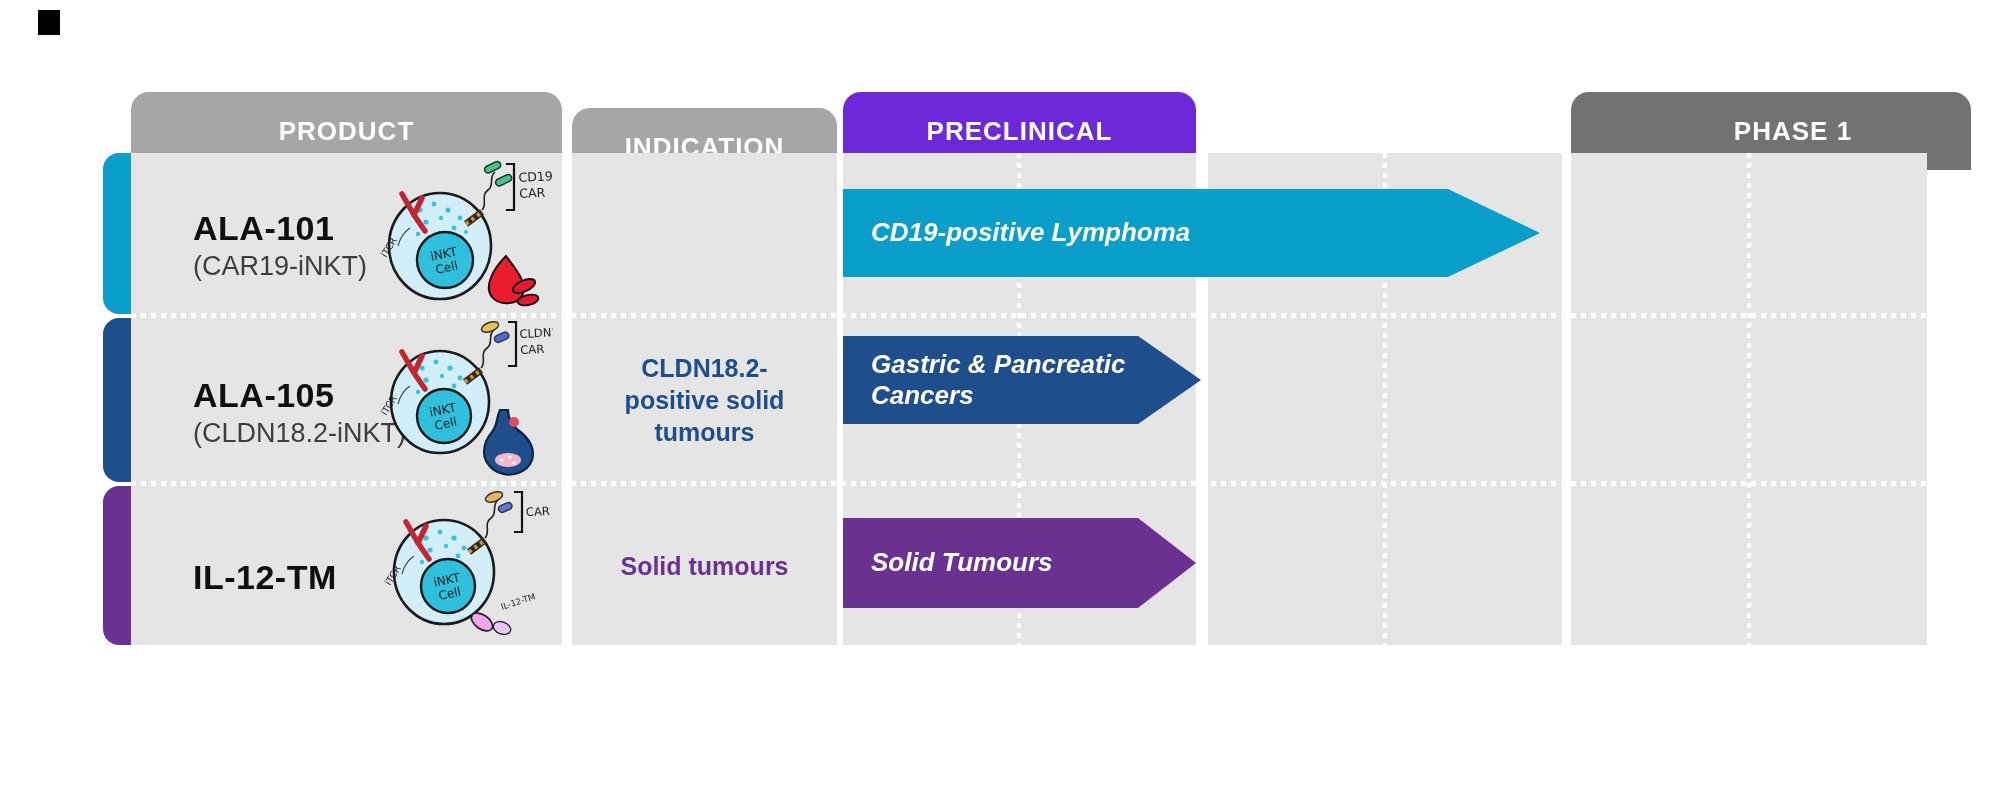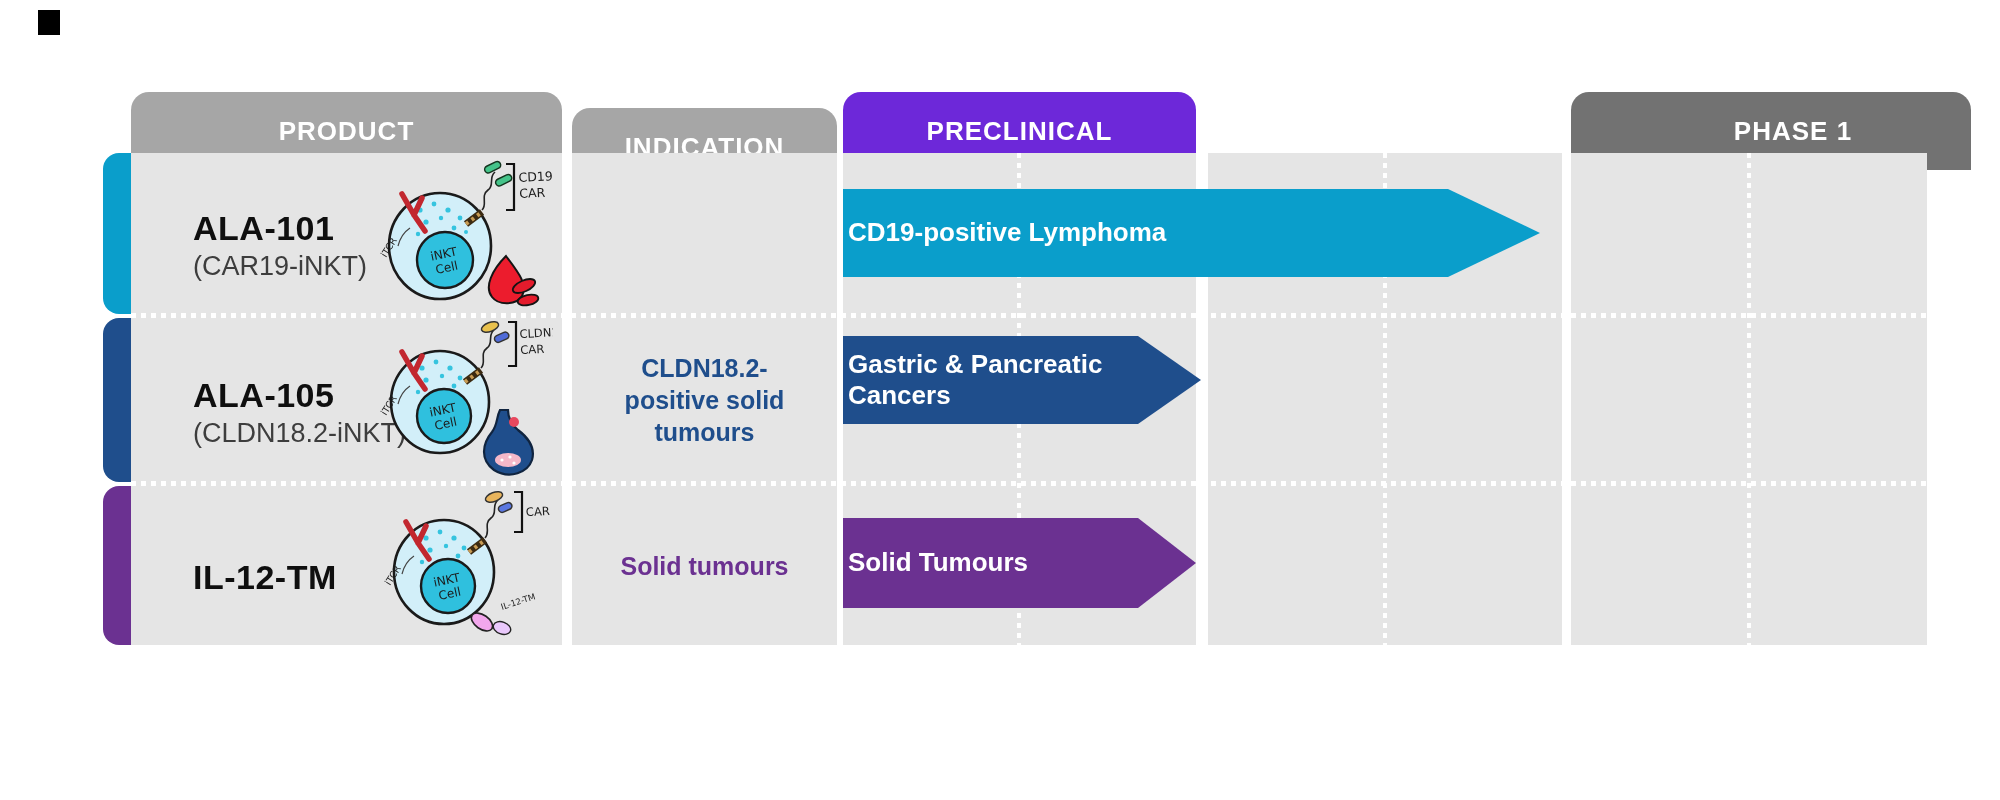--- a/index.html
+++ b/index.html
@@ -25,21 +25,21 @@
   
   .hsep{position:absolute;left:131px;width:1796px;height:5px;
         background:repeating-linear-gradient(90deg,#ffffff 0 5px,rgba(255,255,255,0) 5px 10px);}
   #sep1{top:313px;} #sep2{top:481px;}
   .vsep{position:absolute;top:153px;height:492px;width:4px;
         background:repeating-linear-gradient(180deg,#ffffff 0 5px,rgba(255,255,255,0) 5px 10px);}
   #v1{left:1017px;} #v2{left:1383px;} #v3{left:1747px;}
 
   
   .arrow{position:absolute;left:843px;display:flex;align-items:center;color:#fff;font-weight:bold;
-         font-size:26px;line-height:1.2;padding-left:5px;box-sizing:border-box;white-space:pre-line;}
+         font-size:26px;line-height:1.2;padding-left:28px;box-sizing:border-box;white-space:pre-line;font-style:italic;}
   #a1{top:189px;width:697px;height:88px;clip-path:polygon(0 0,605px 0,100% 50%,605px 100%,0 100%);}
   #a2{top:336px;width:358px;height:88px;clip-path:polygon(0 0,295px 0,100% 50%,295px 100%,0 100%);}
   #a3{top:518px;width:353px;height:90px;clip-path:polygon(0 0,295px 0,100% 50%,295px 100%,0 100%);}
 
   
   .prod{position:absolute;left:131px;width:300px;display:flex;flex-direction:column;justify-content:center;
         padding-left:62px;box-sizing:border-box;margin-top:12px;}
   #p1{top:153px;height:161px;} #p2{top:318px;height:164px;} #p3{top:486px;height:159px;}
   .prod .name{font-size:34px;font-weight:bold;color:#0f0f0f;letter-spacing:.5px;}
   .prod .sub{font-size:27px;color:#3d3d3d;margin-top:3px;}

